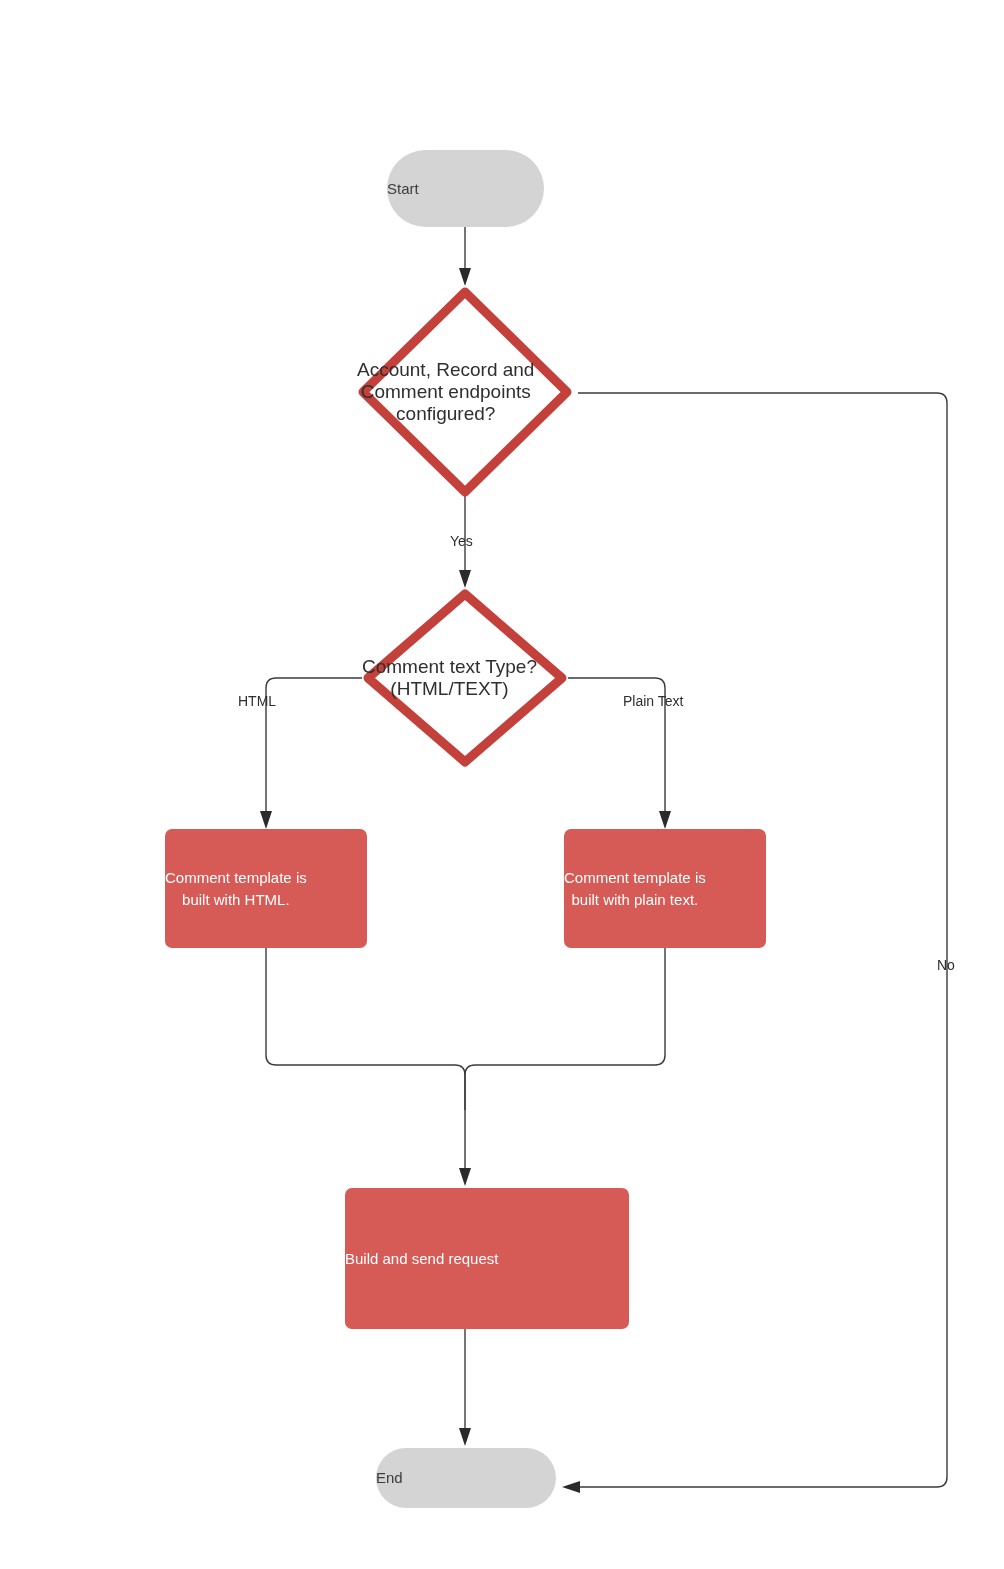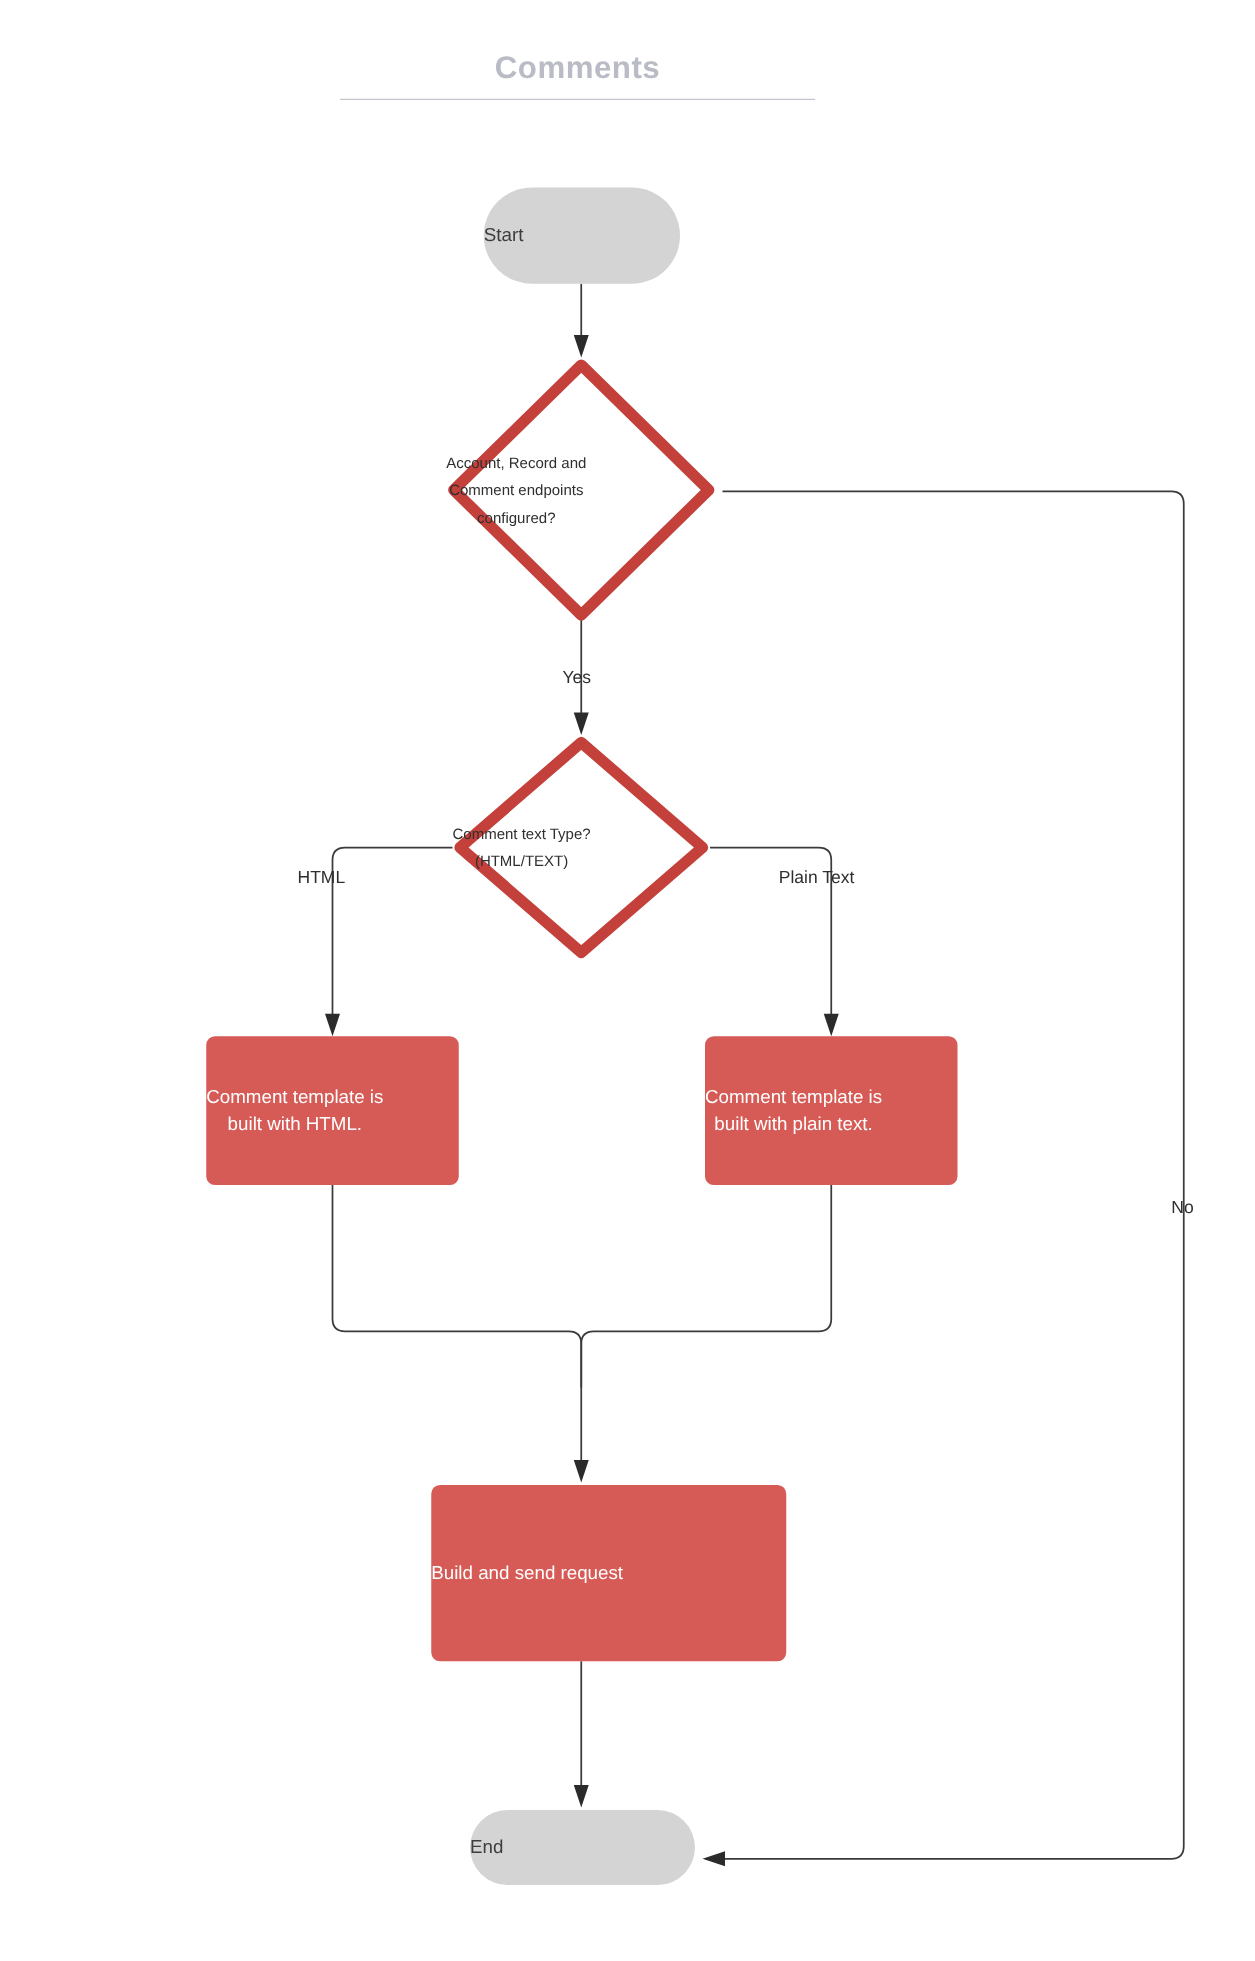--- a/index.html
+++ b/index.html
@@ -98,41 +98,37 @@
   .decision .diamond-shape {
     fill: #ffffff;
     stroke: #c4403b;
     stroke-width: 9;
     stroke-linejoin: round;
   }
   .decision .node-label {
     position: relative;
     z-index: 2;
     color: #2f2f2f;
-    font-size: 12px;
+    font-size: 19px;
   }
 
   
   .edge-label {
     position: absolute;
     font-size: 14px;
     color: #2f2f2f;
     white-space: nowrap;
     line-height: 18px;
   }
 </style>
 </head>
 <body>
 
 <div id="canvas">
 
-  <div class="title-block">
-    <div class="title-text">Comments</div>
-    <div class="title-rule"></div>
-  </div>
 
   <svg id="edges" viewBox="0 0 1004 1569">
 
     <g>
       <path class="edge-path" d="M465,227 L465,272"></path>
       <polygon class="edge-head" points="465,286 459,268 471,268"></polygon>
     </g>
 
     <g>
       <path class="edge-path" d="M465,496 L465,574"></path>

